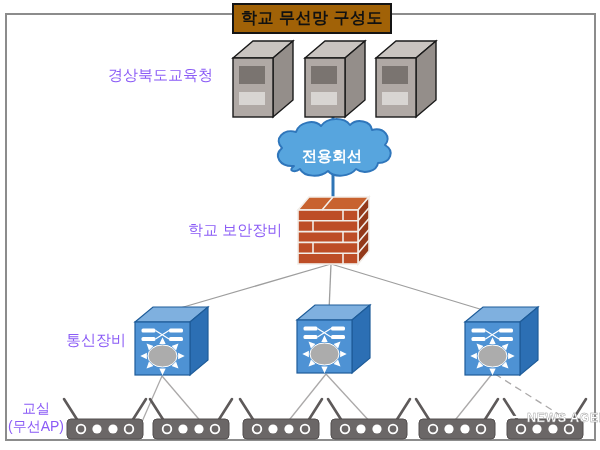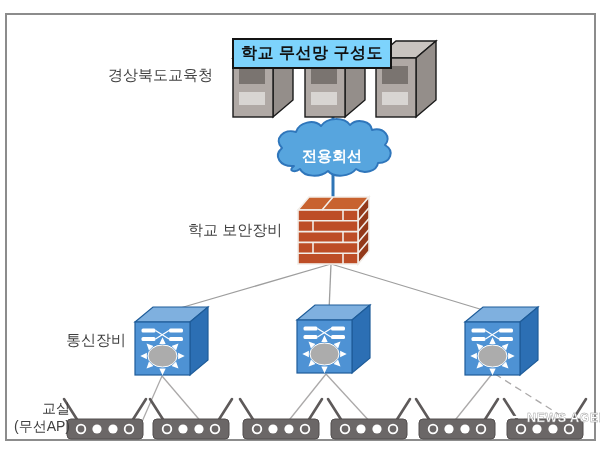--- a/index.html
+++ b/index.html
@@ -1,27 +1,27 @@
 <!DOCTYPE html>
 <html><head>
 <meta charset="utf-8">
 <style>
   html,body{margin:0;padding:0;background:#fff;}
   #stage{
     position:relative;width:600px;height:450px;background:#fff;overflow:hidden;
     font-family:"Liberation Sans","DejaVu Sans",sans-serif;color:#111;
   }
   #diagram-svg{position:absolute;left:0;top:0;}
-  .lbl{position:absolute;font-size:15px;color:#404040;white-space:nowrap;z-index:2;}
+  .lbl{position:absolute;font-size:15px;color:#8b5cf6;white-space:nowrap;z-index:2;}
   #title-box{
     position:absolute;left:232px;top:3px;width:156px;height:27px;z-index:3;
-    background:#7dd3fc;border:2px solid #141414;display:flex;align-items:center;justify-content:center;
-    font-size:16px;font-weight:bold;letter-spacing:0.5px;margin-top:35px;
+    background:#a16207;border:2px solid #141414;display:flex;align-items:center;justify-content:center;
+    font-size:16px;font-weight:bold;letter-spacing:0.5px;
   }
-  #label-classroom{left:2px;top:399px;width:68px;text-align:right;font-size:14px;line-height:18px;}
+  #label-classroom{left:2px;top:399px;width:68px;text-align:center;font-size:14px;line-height:18px;}
 </style>
 </head>
 <body>
 
 <div id="stage">
 
   <svg id="diagram-svg" width="600" height="450" viewBox="0 0 600 450">
 
     <defs>
 

